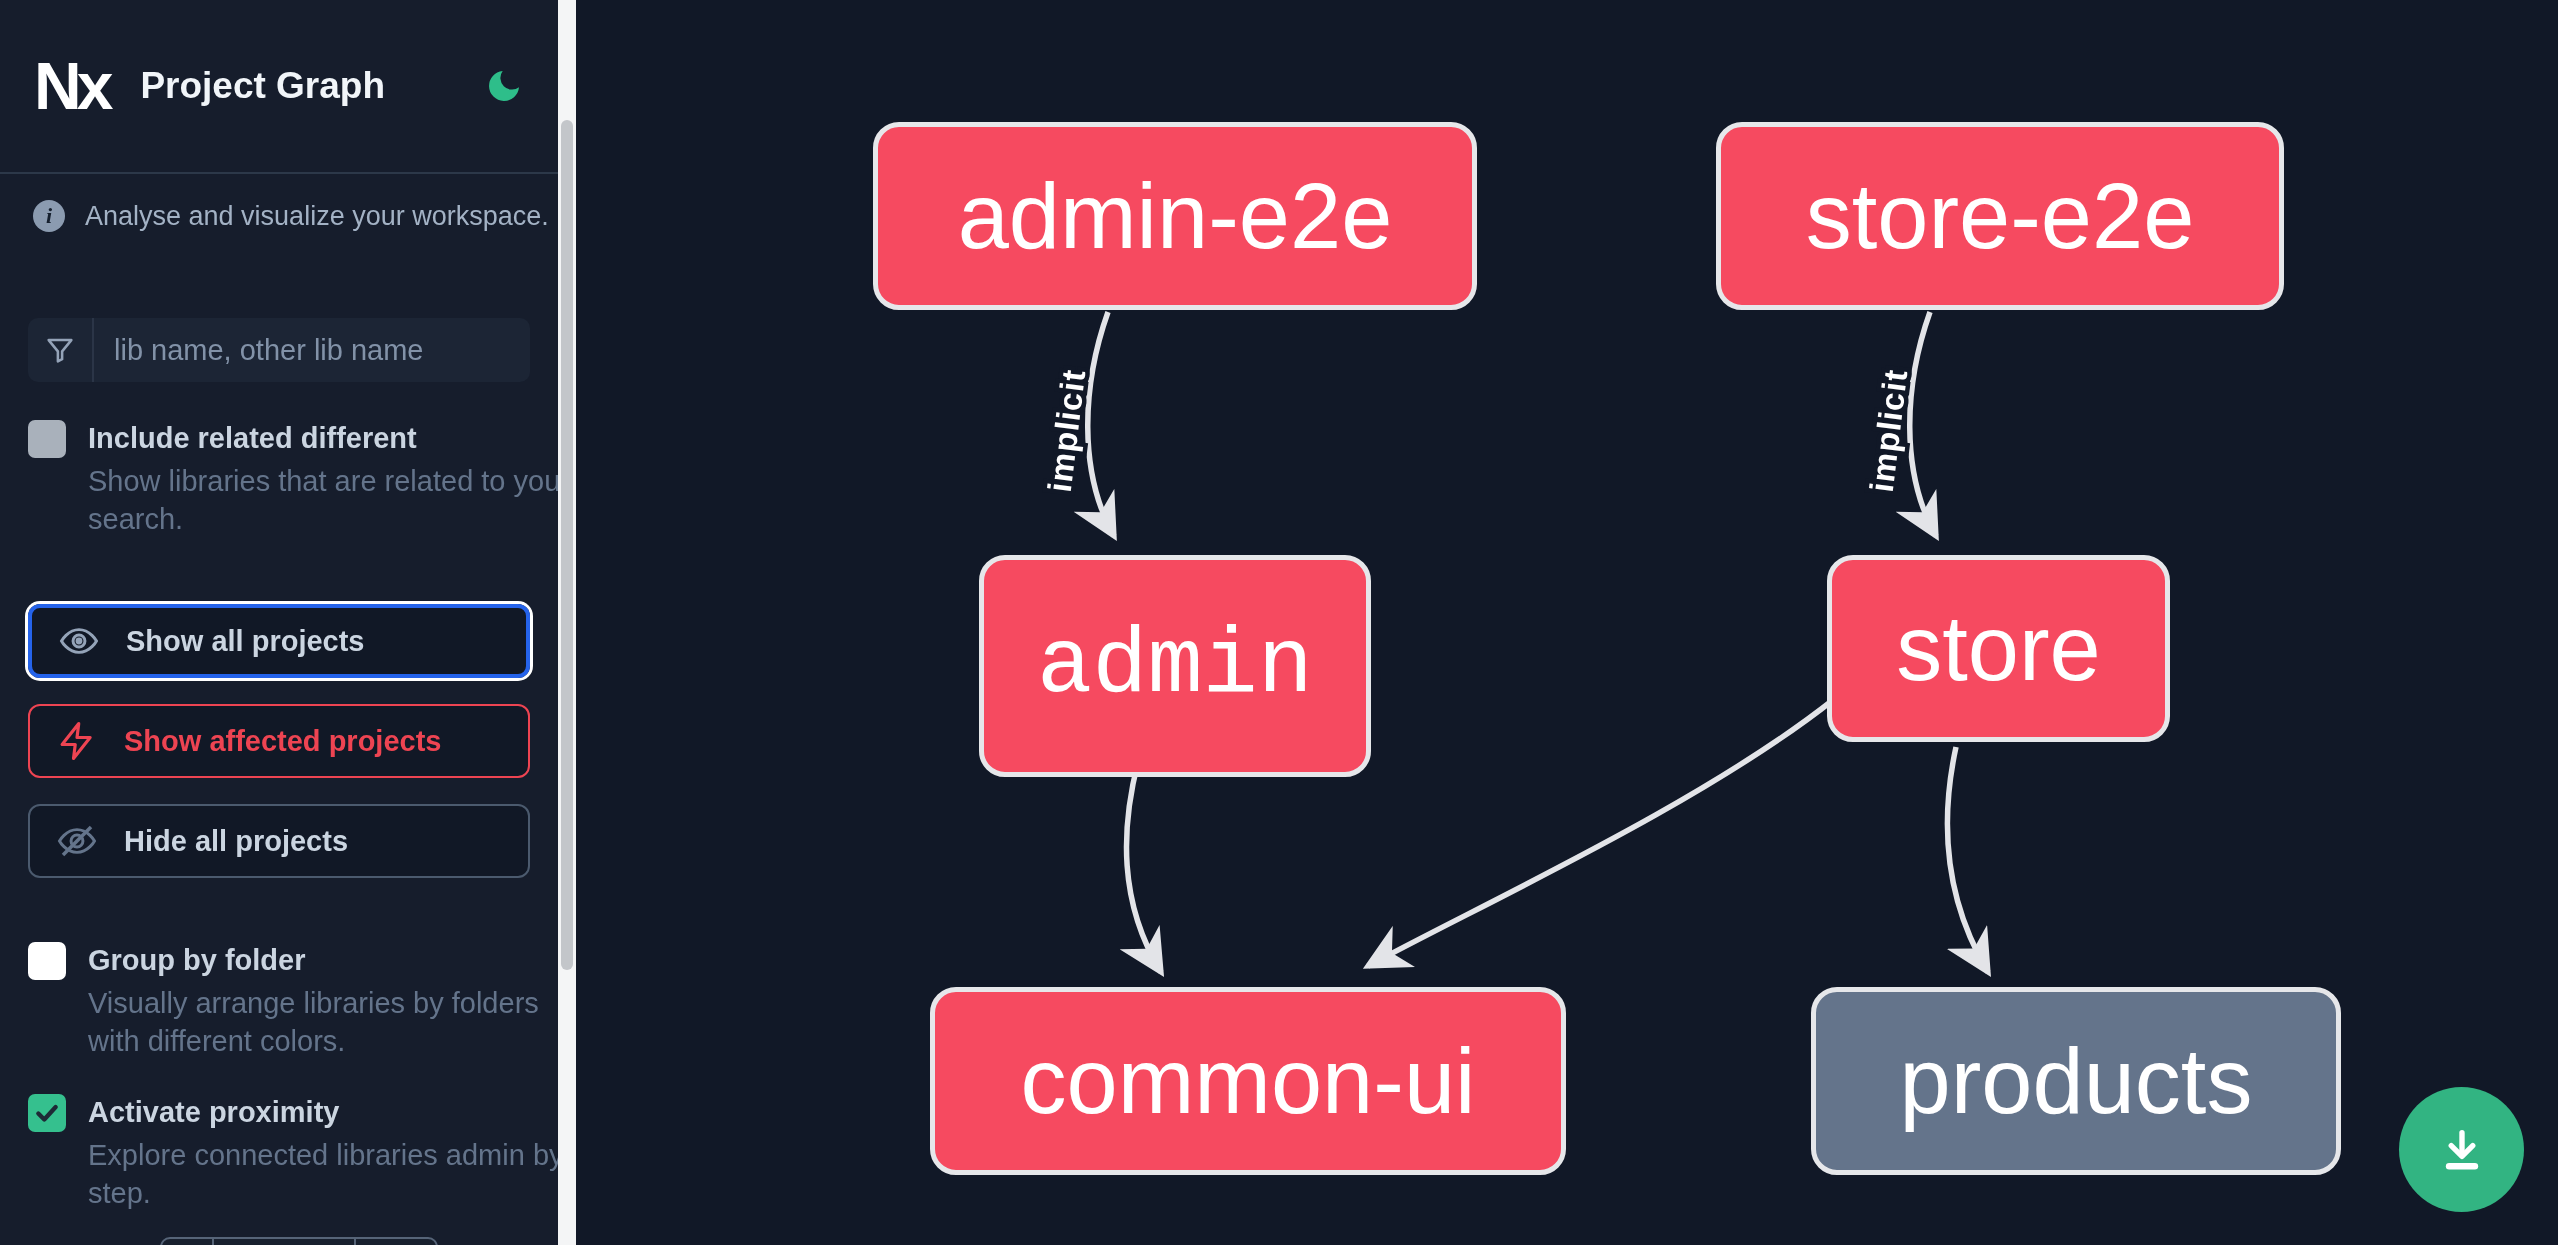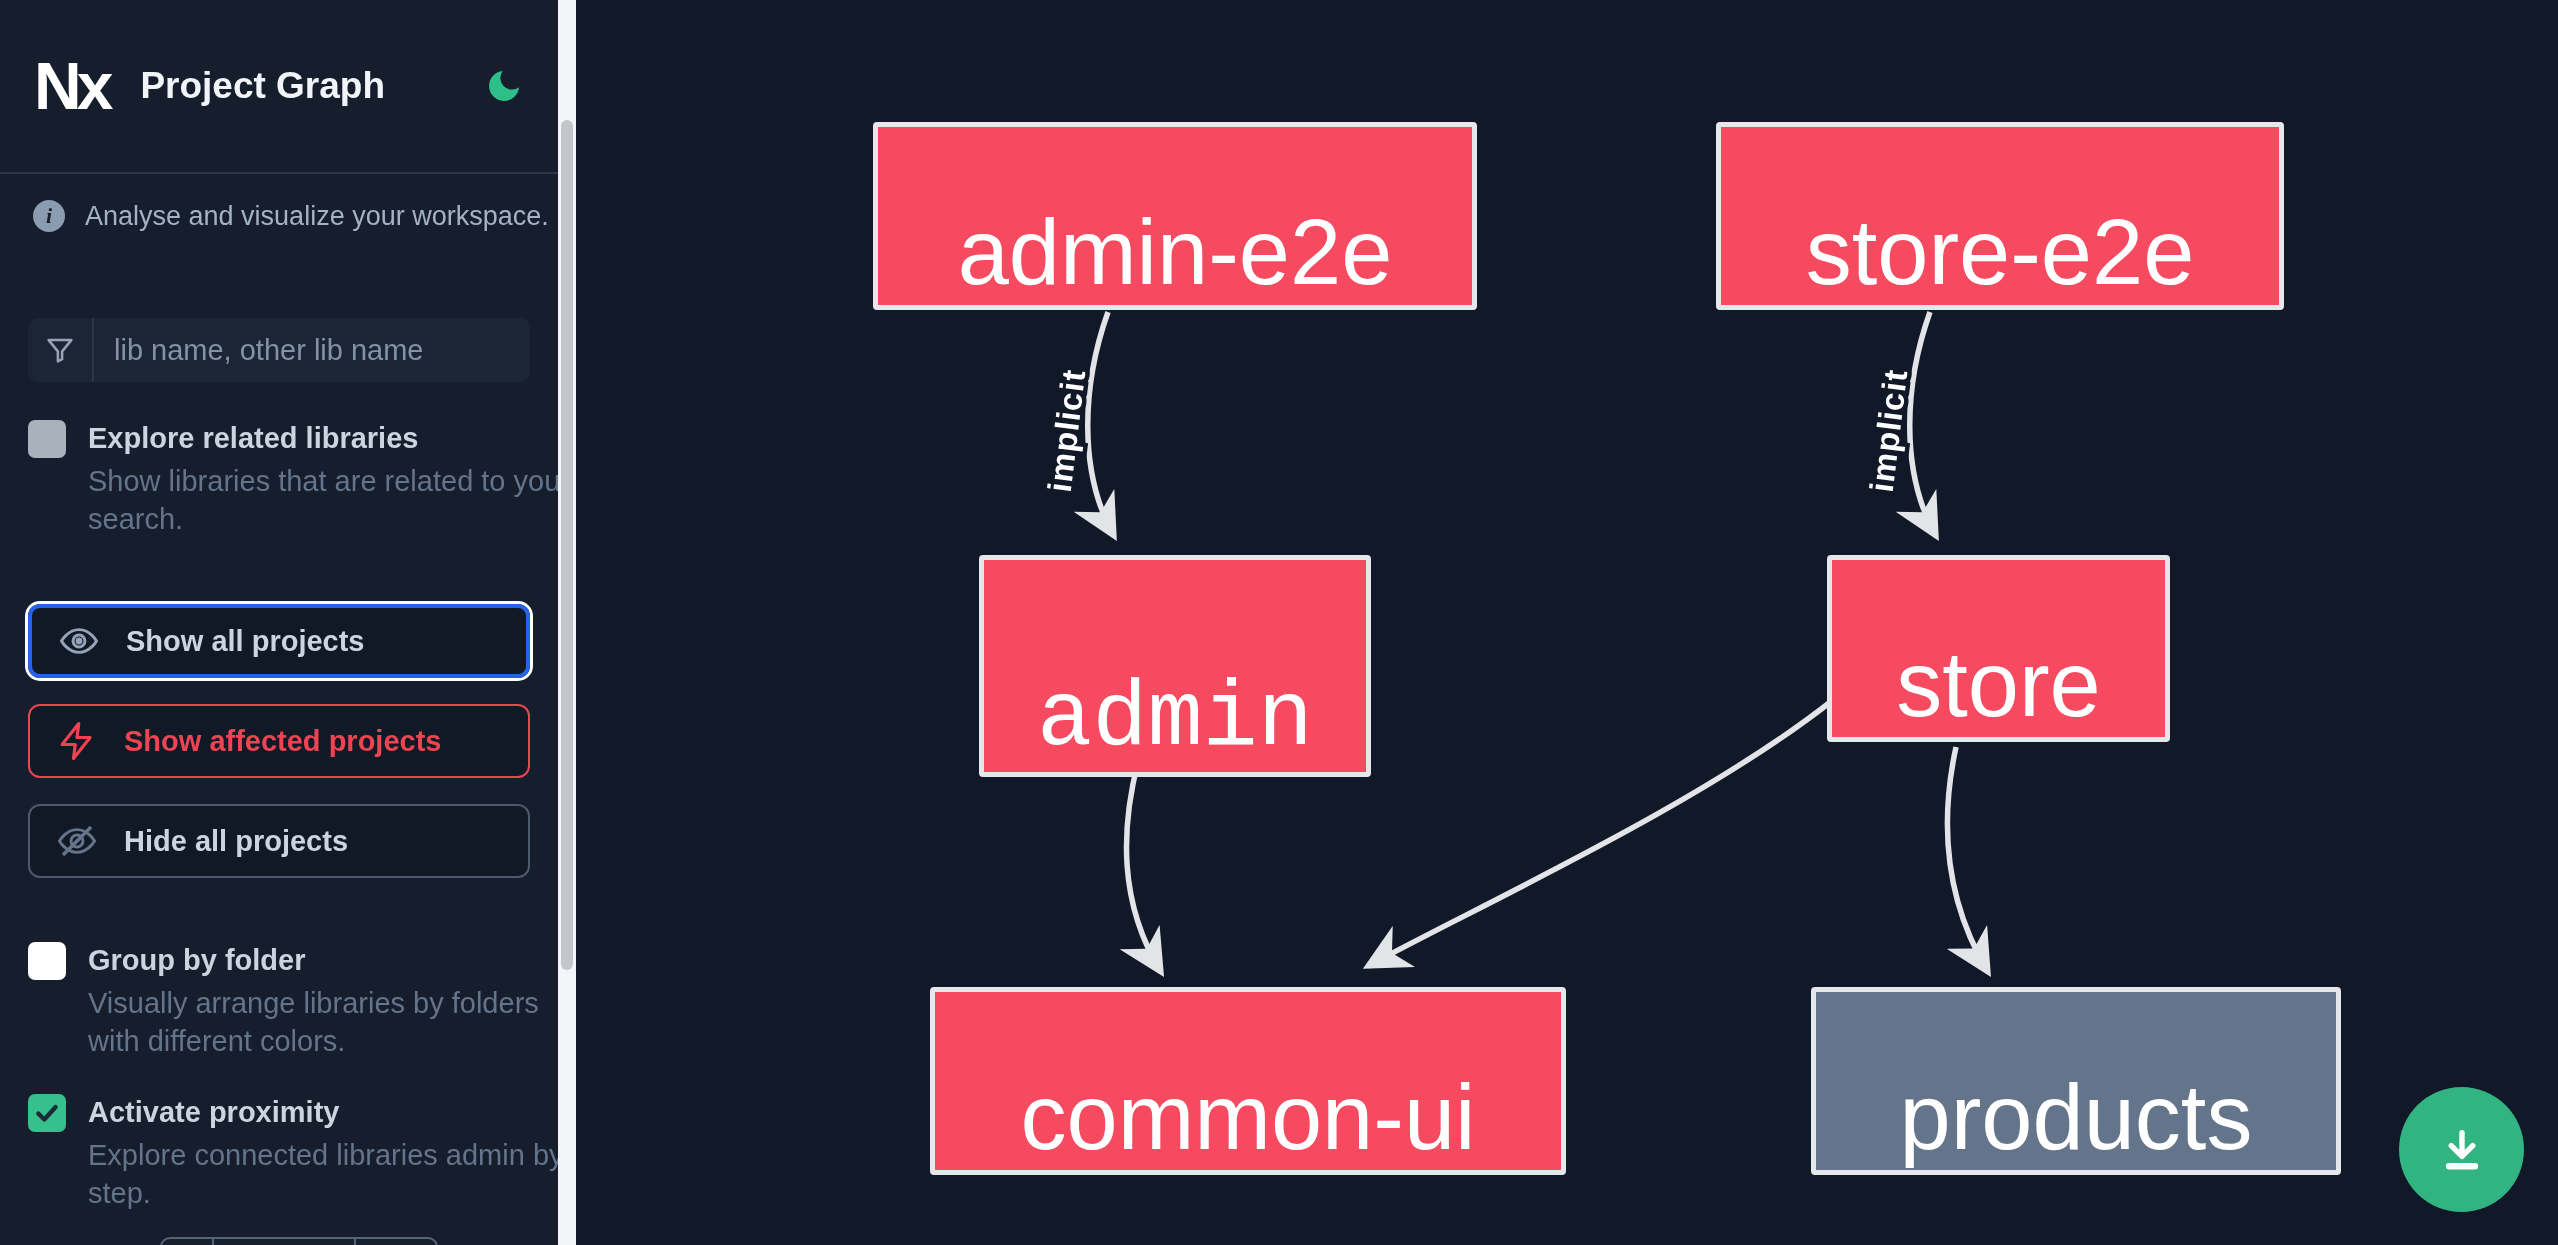--- a/index.html
+++ b/index.html
@@ -70,22 +70,22 @@
   .segmented .seg{border-right:2px solid #566478;}
   .segmented .seg:last-child{border-right:none;}
   
   .scrollbar{position:absolute;left:558px;top:0;width:18px;height:1245px;background:#f4f5f6;}
   .scroll-thumb{position:absolute;left:3px;top:120px;width:12px;height:850px;background:#c3c6ca;border-radius:6px;}
   
   .canvas{position:absolute;left:576px;top:0;width:1982px;height:1245px;background:#111827;}
   .edges{position:absolute;left:0;top:0;}
   .node{
     position:absolute;box-sizing:border-box;
-    border:5px solid #e6e7ea;border-radius:4px;
-    display:flex;align-items:flex-end;justify-content:center;
+    border:5px solid #e6e7ea;border-radius:26px;
+    display:flex;align-items:center;justify-content:center;
     color:#ffffff;font-size:92px;font-weight:400;cursor:pointer;
   }
   .node.pink{background:#f64a60;}
   .node.gray{background:#64748b;}
   
   .fab{
     position:absolute;left:2399px;top:1087px;width:125px;height:125px;border-radius:50%;
     background:#32b482;display:flex;align-items:center;justify-content:center;cursor:pointer;
   }
 </style>
@@ -114,21 +114,21 @@
         <svg width="34" height="34" viewBox="0 0 24 24" fill="none" stroke="#94a3b8" stroke-width="1.8" stroke-linejoin="round">
           <path d="M4 5h16l-6.5 8v5.5L10.5 20v-7z"></path>
         </svg>
       </span>
       <input type="text" placeholder="lib name, other lib name" style="">
     </div>
 
     <div class="toggle" style="top:418px;">
       <span class="tg-box gray"></span>
       <span class="tg-texts">
-        <div class="tg-label">Explore related libraries</div>
+        <div class="tg-label">Include related different</div>
         <div class="tg-desc">Show libraries that are related to your search.</div>
       </span>
     </div>
 
     <div class="sb-btn focused" style="top:604px;">
       <svg width="42" height="42" viewBox="0 0 24 24" fill="none" stroke="#94a3b8" stroke-width="1.7">
         <path d="M2 12s3.5-6.5 10-6.5S22 12 22 12s-3.5 6.5-10 6.5S2 12 2 12z"></path>
         <circle cx="12" cy="12" r="3.4"></circle>
           <circle cx="12" cy="12" r="1.1" fill="#94a3b8"></circle>
       </svg>

